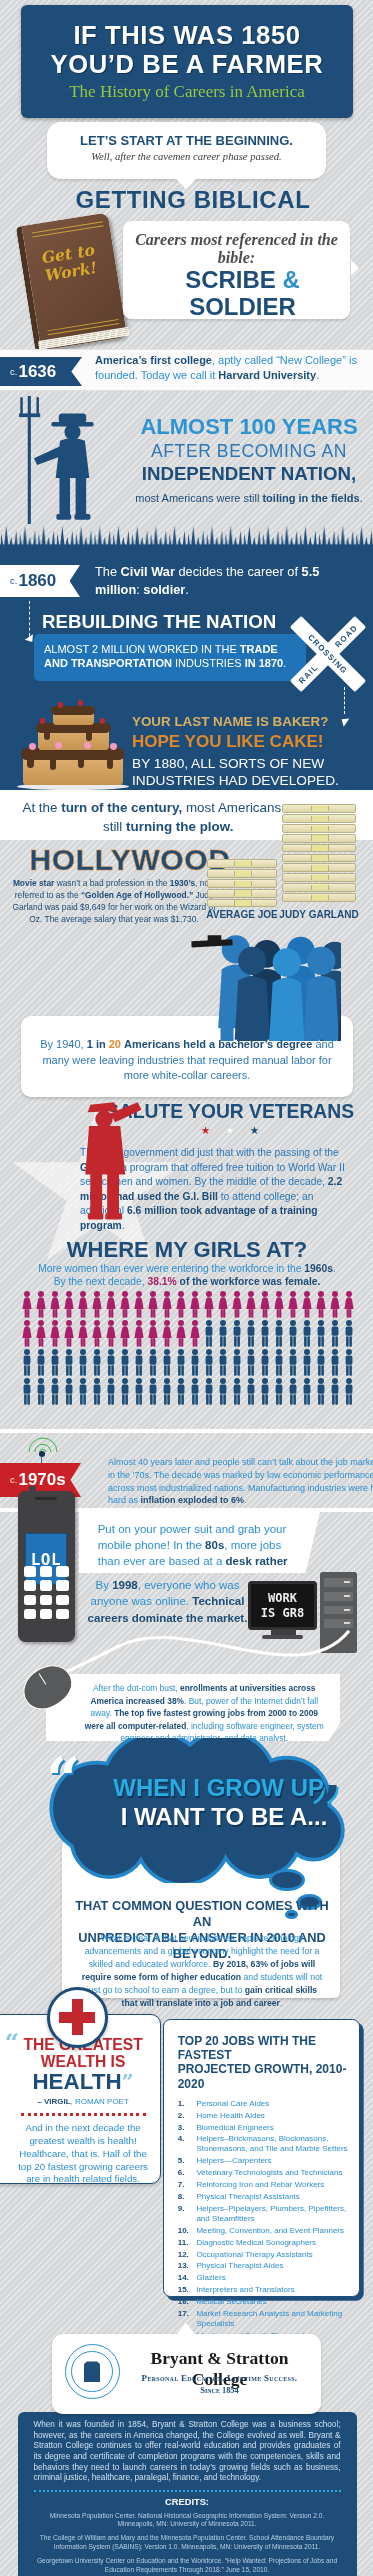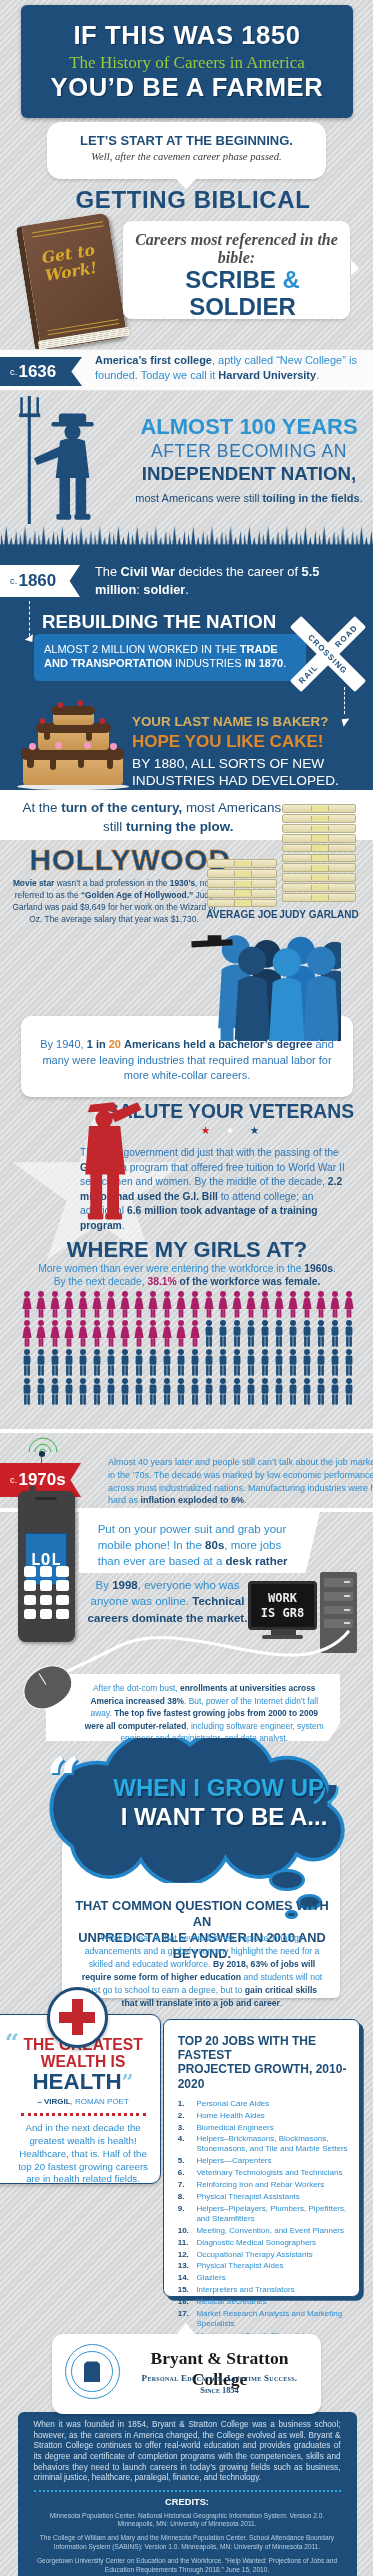--- a/index.html
+++ b/index.html
@@ -241,22 +241,22 @@
           <circle cx="20" cy="13" r="12"></circle>
           <path d="M8,30 Q20,22 32,30 L35,80 L5,80 Z"></path>
           <rect x="7" y="78" width="11" height="42" rx="3"></rect>
           <rect x="22" y="78" width="11" height="42" rx="3"></rect>
         </symbol>
     </defs>
   </svg>
 
   <div class="abs" id="header-box">
     <div id="header-title1">IF THIS WAS 1850</div>
+    <div id="header-title2">YOU’D BE A FARMER</div>
     <div id="header-subtitle">The History of Careers in America</div>
-    <div id="header-title2">YOU’D BE A FARMER</div>
   </div>
   <div class="abs" id="intro-bubble">
     <div id="intro-line1">LET’S START AT THE BEGINNING.</div>
     <div id="intro-line2">Well, after the cavemen career phase passed.</div>
   </div>
 
   <div class="abs" id="biblical-heading">GETTING BIBLICAL</div>
   <div class="abs" id="book">
     <div id="book-cover"></div>
     <div id="book-pages"></div>

